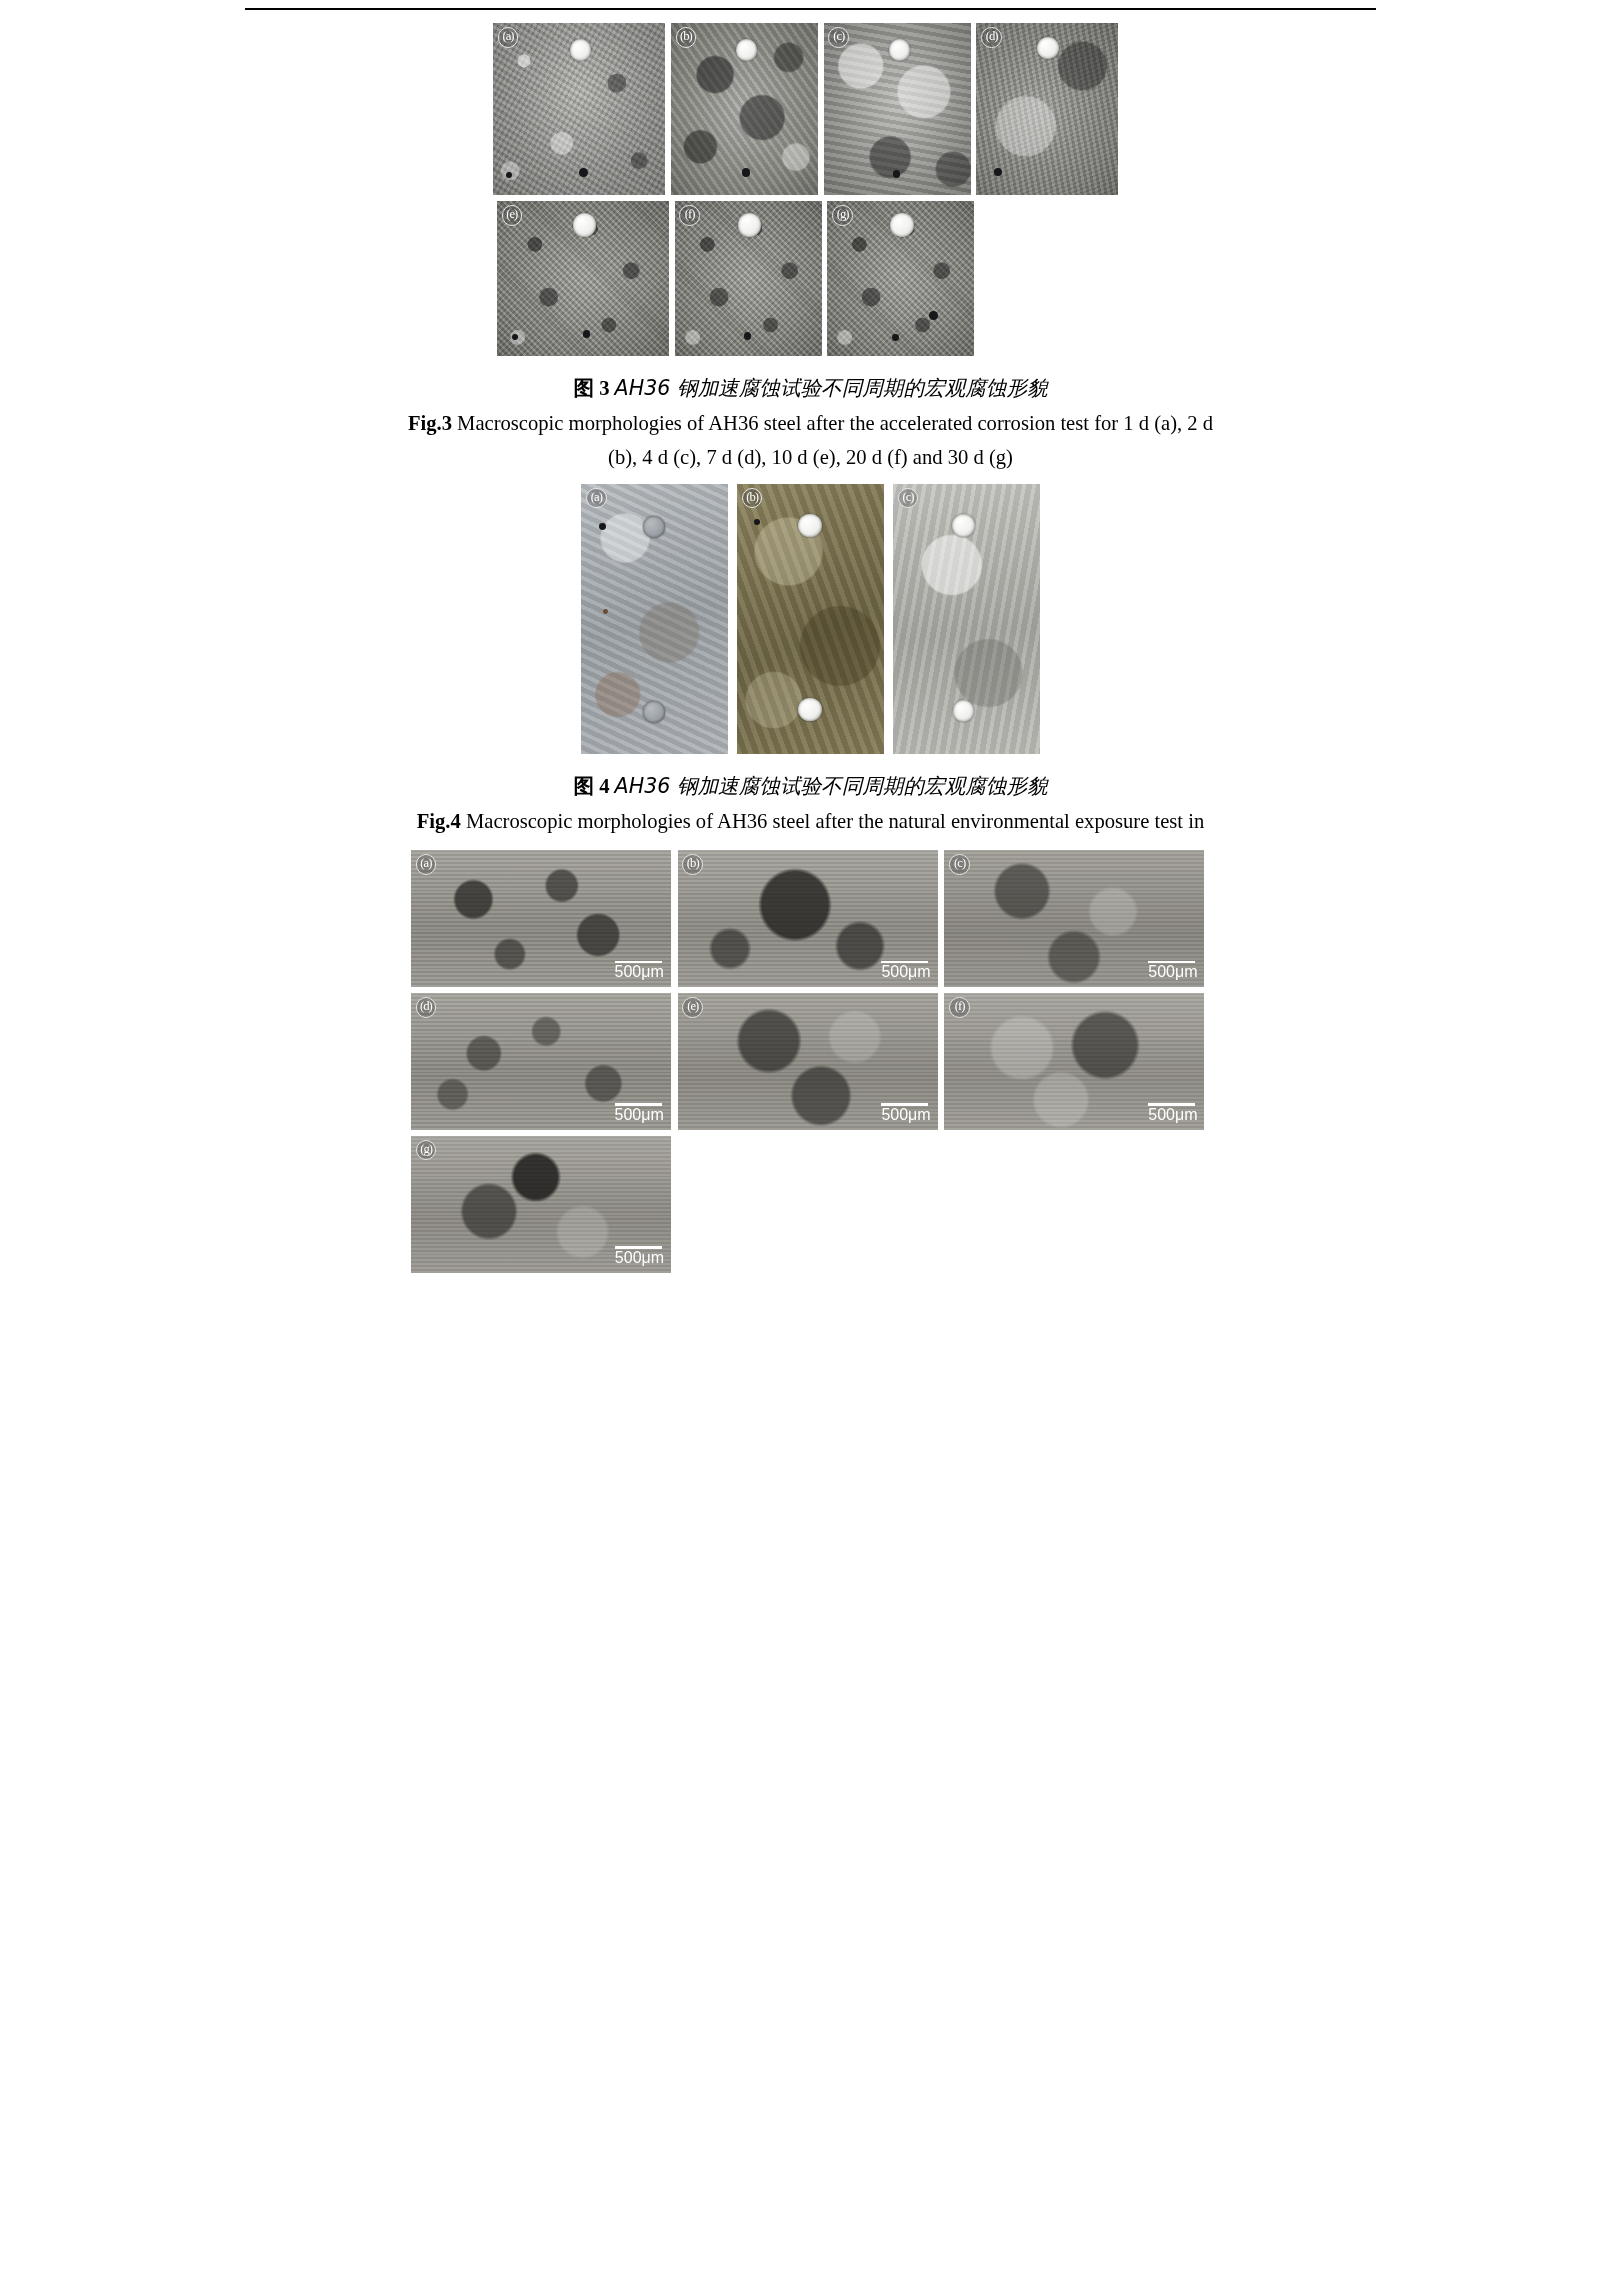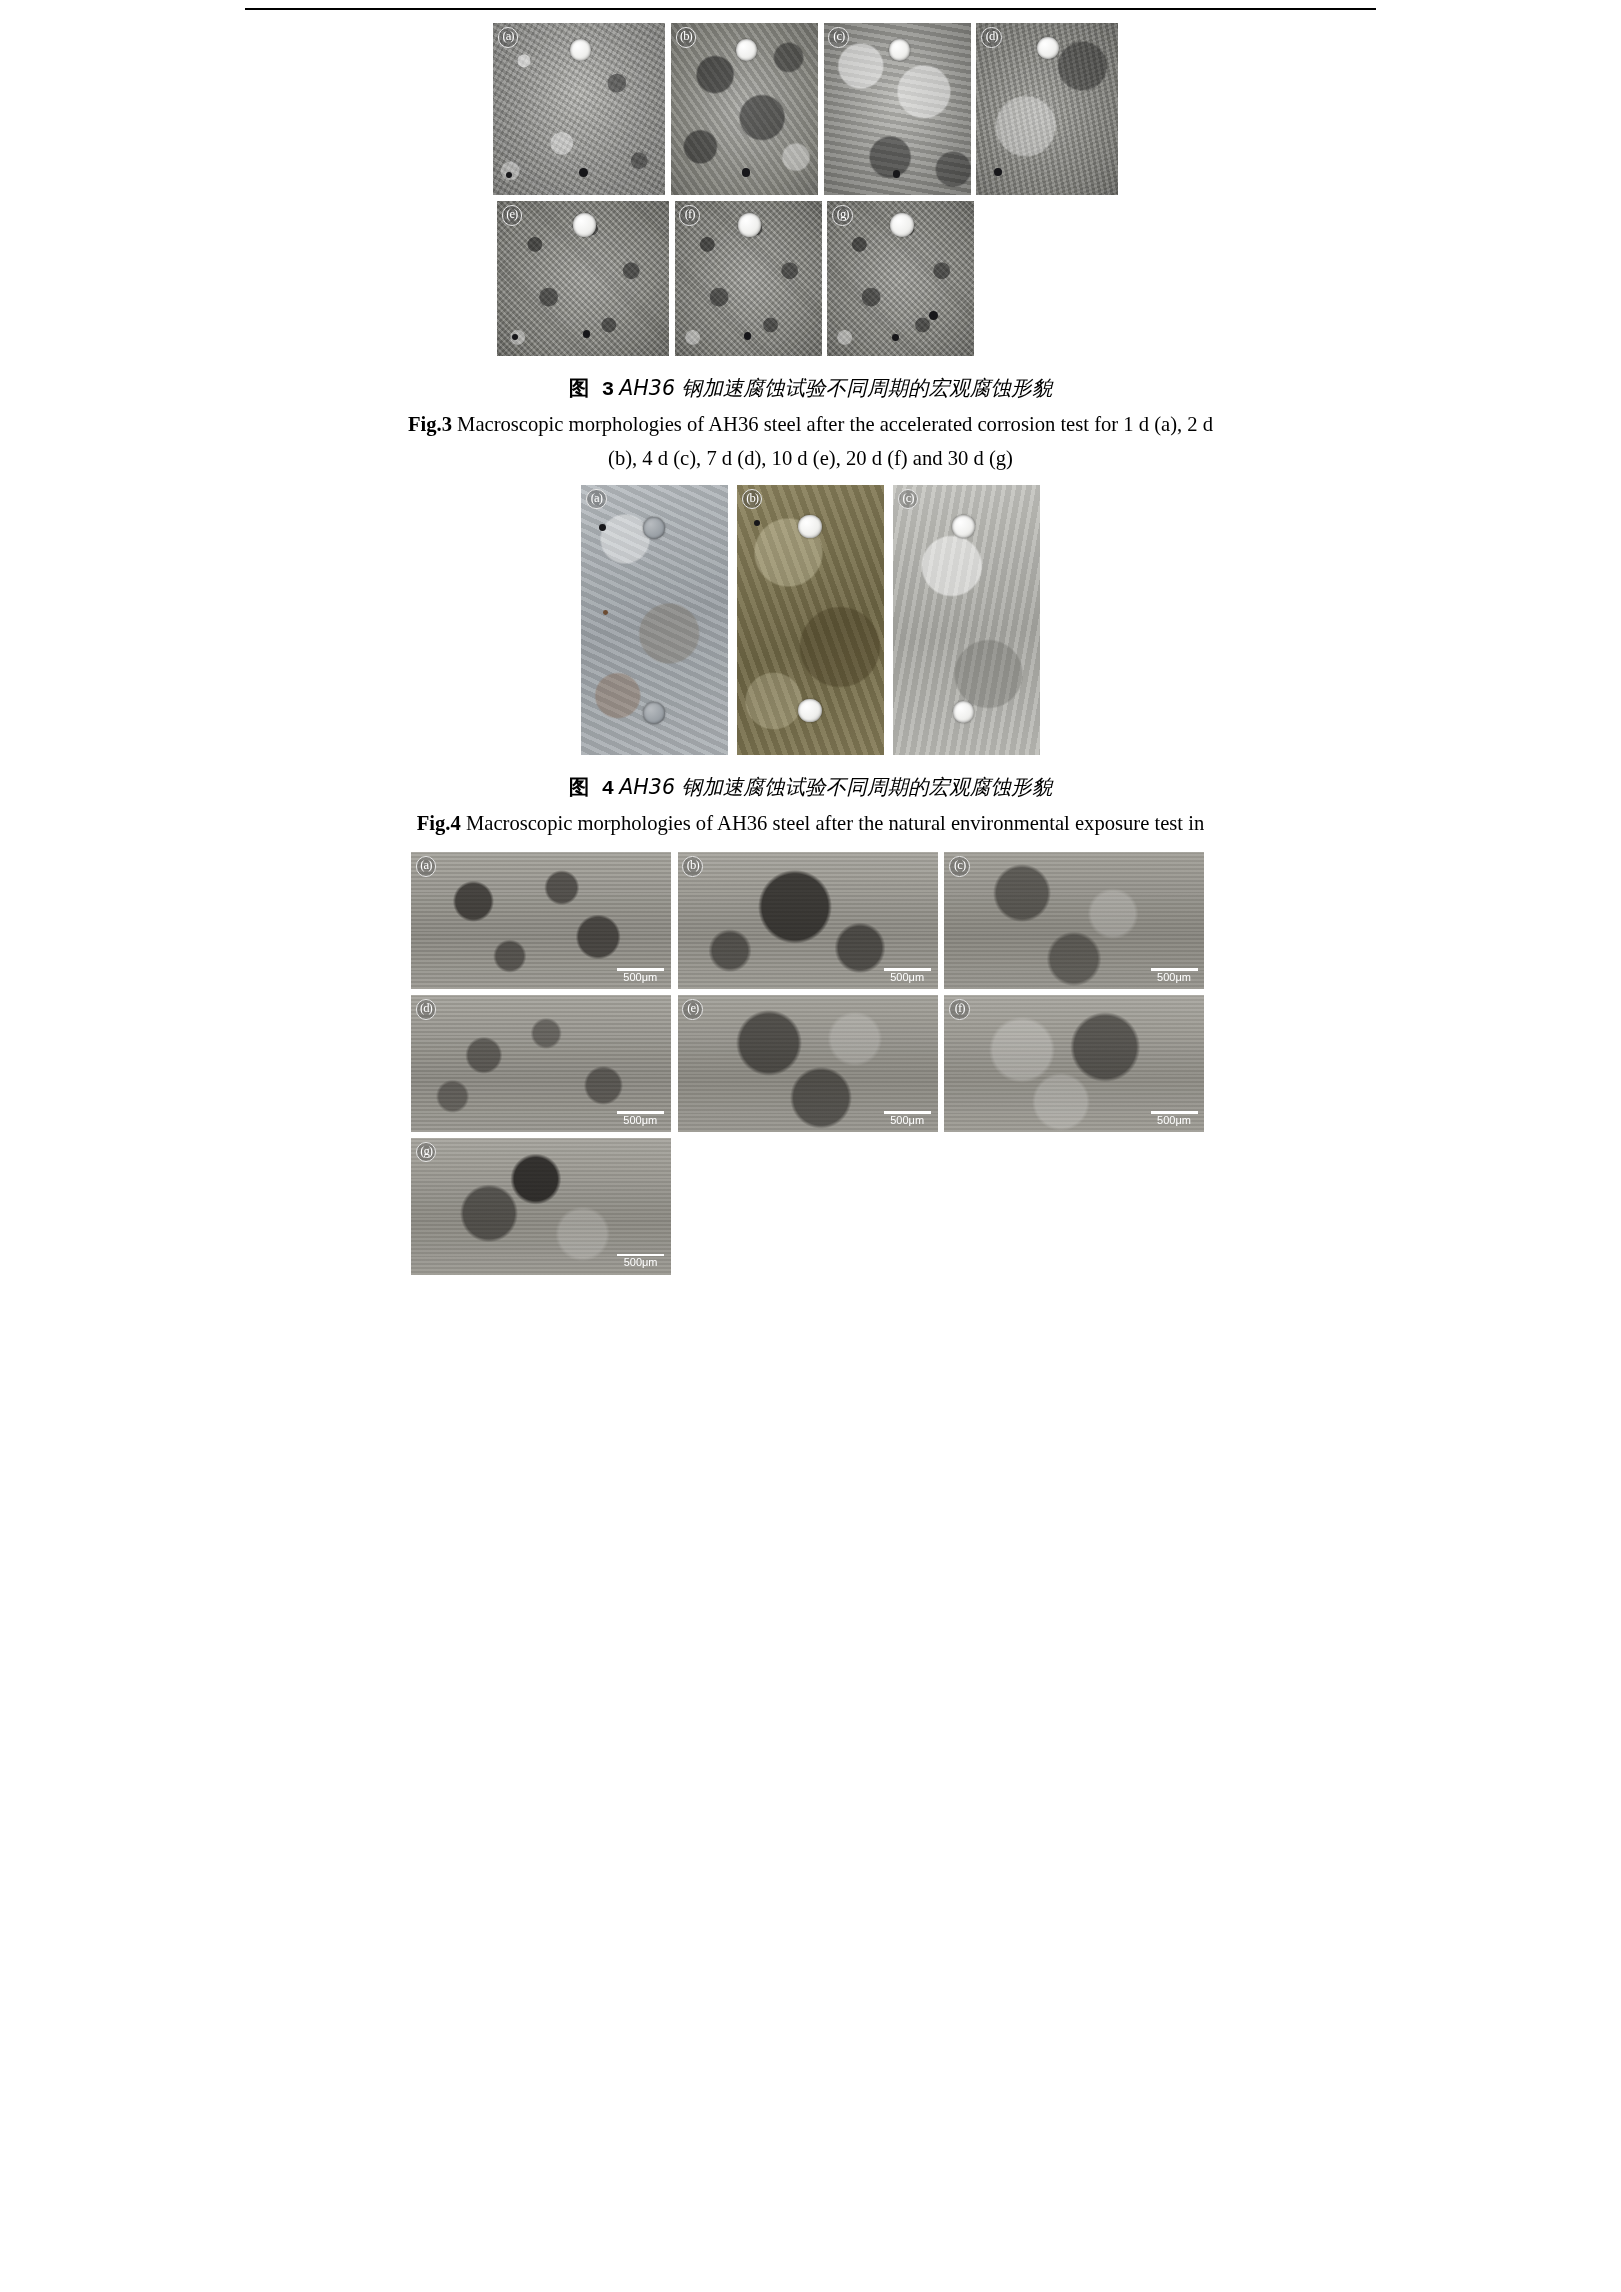--- a/index.html
+++ b/index.html
@@ -82,21 +82,21 @@
     background: rgba(70,70,70,0.35);
     z-index: 4;
     letter-spacing: -1px;
   }
   .panel .scalebar {
     position: absolute;
     right: 6.9px;
     bottom: 5.9px;
     z-index: 4;
     color: #fff;
-    font-size: 11px;
+    font-size: 16px;
     font-family: "Liberation Sans", sans-serif;
     text-align: center;
     line-height: 1.05;
   }
   .panel .scalebar .bar {
     display: block;
     height: 2.9px;
     background: #fff;
     margin-bottom: 1px;
     width: 47px;
@@ -266,21 +266,21 @@
     text-align: center;
     font-size: 20.6px;
     line-height: 1.62;
     margin-top: 15.7px;
   }
   .caption .cn-line {
     font-size: 20.6px;
     margin-bottom: 2px;
   }
   .caption .cn-line b {
-    font-family: Liberation Mono, monospace;
+    font-family: Liberation Serif, serif;
     font-weight: 700;
     margin-top: 28px;
   }
   .caption .cn-line .cn-txt {
     font-family: "DejaVu Sans", sans-serif;
     font-style: italic;
   }
   .caption .en-line b {
     font-weight: 700;
   }

